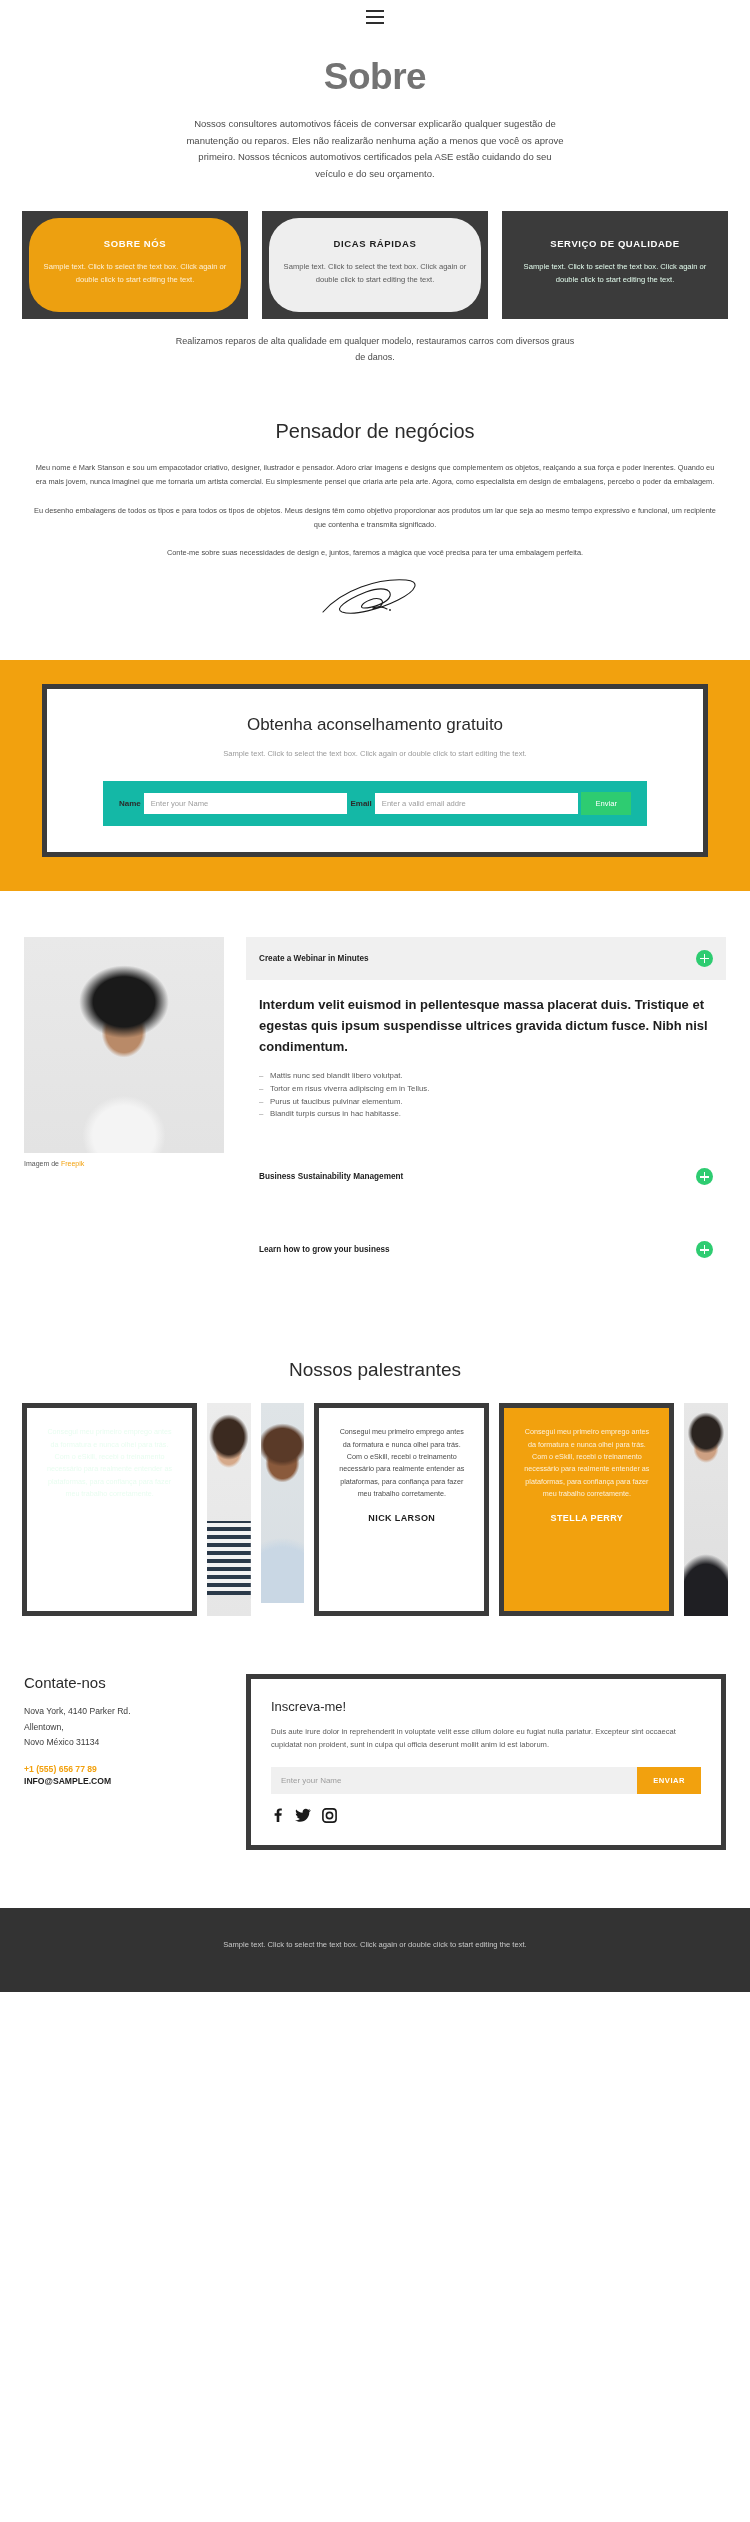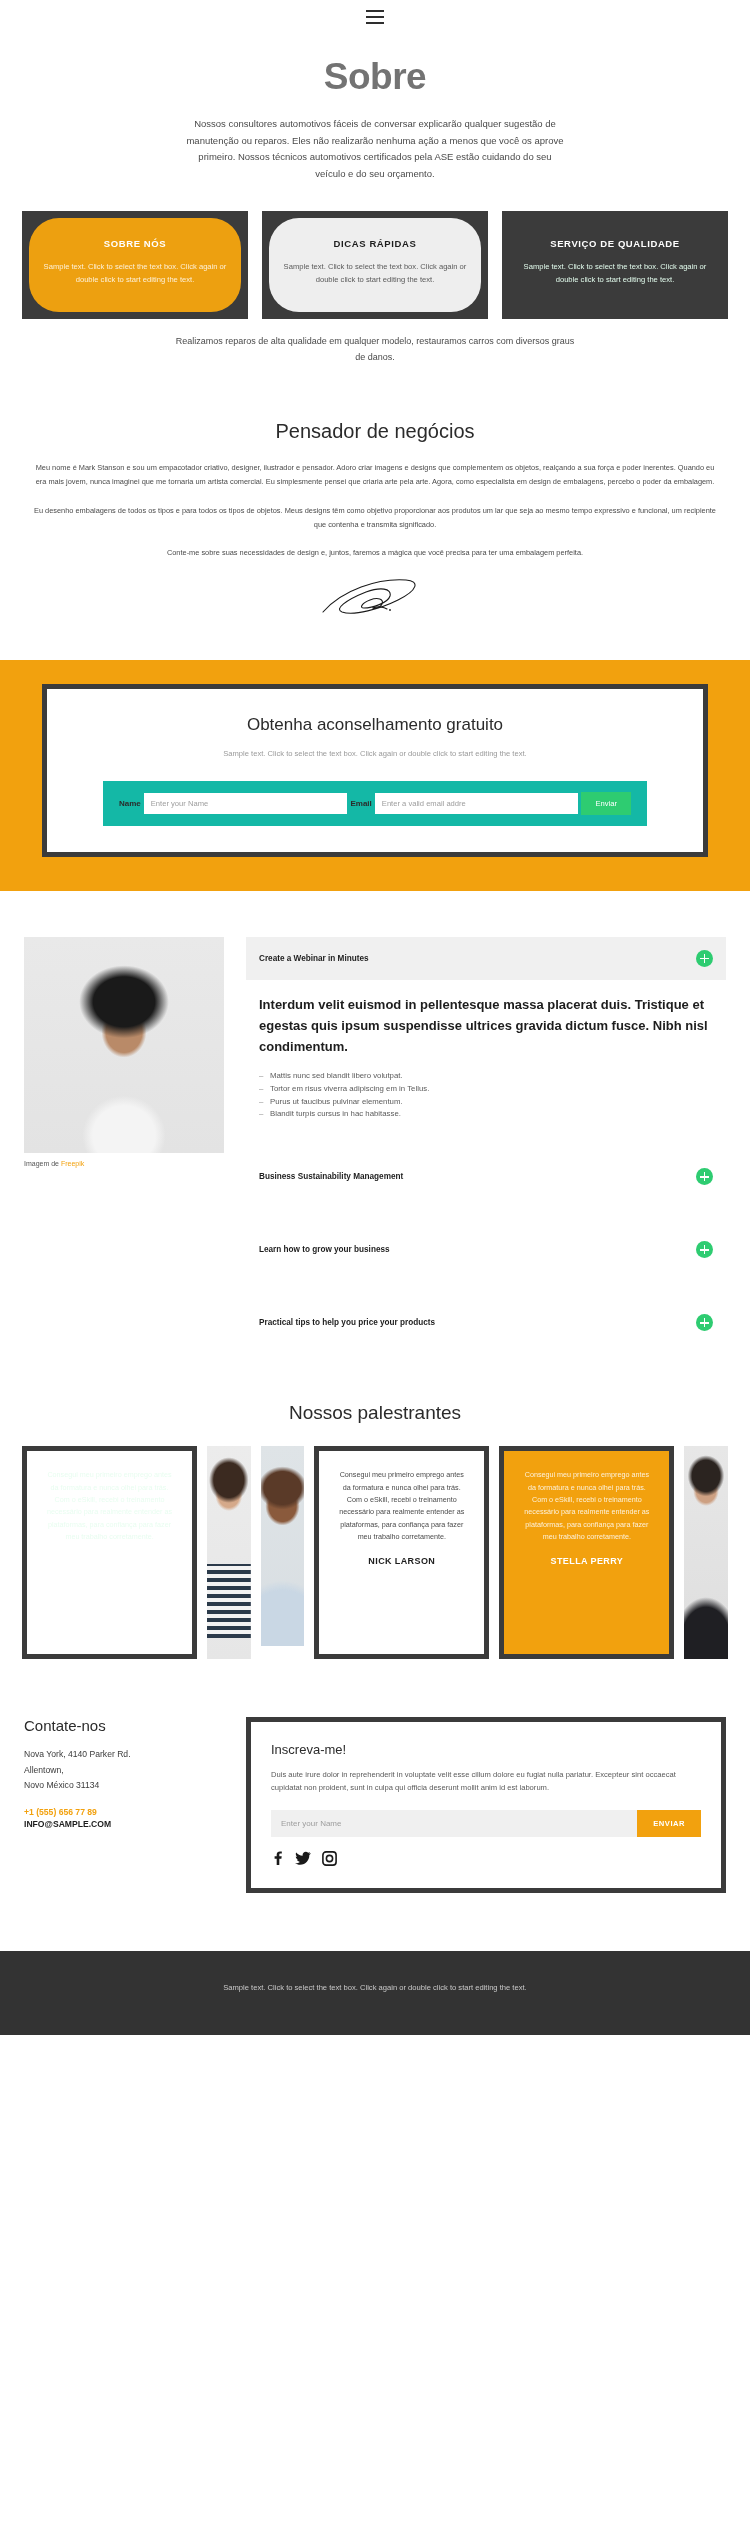--- a/index.html
+++ b/index.html
@@ -490,24 +490,20 @@
     <div class="acc-item">
       <span class="acc-title">Business Sustainability Management</span>
       <span class="plus"></span>
     </div>
     <div class="acc-spacer"></div>
     <div class="acc-item">
       <span class="acc-title">Learn how to grow your business</span>
       <span class="plus"></span>
     </div>
     <div class="acc-spacer"></div>
-    <div class="acc-item">
-      <span class="acc-title">Practical tips to help you price your products</span>
-      <span class="plus"></span>
-    </div>
   </div>
 </section>
 
 <section class="speakers">
   <h2>Nossos palestrantes</h2>
   <div class="speakers-grid">
 
     <div class="sp-col">
       <div class="sp-quote q-green">
         <div class="q">Consegui meu primeiro emprego antes da formatura e nunca olhei para trás. Com o eSkill, recebi o treinamento necessário para realmente entender as plataformas, para confiança para fazer meu trabalho corretamente.</div>

